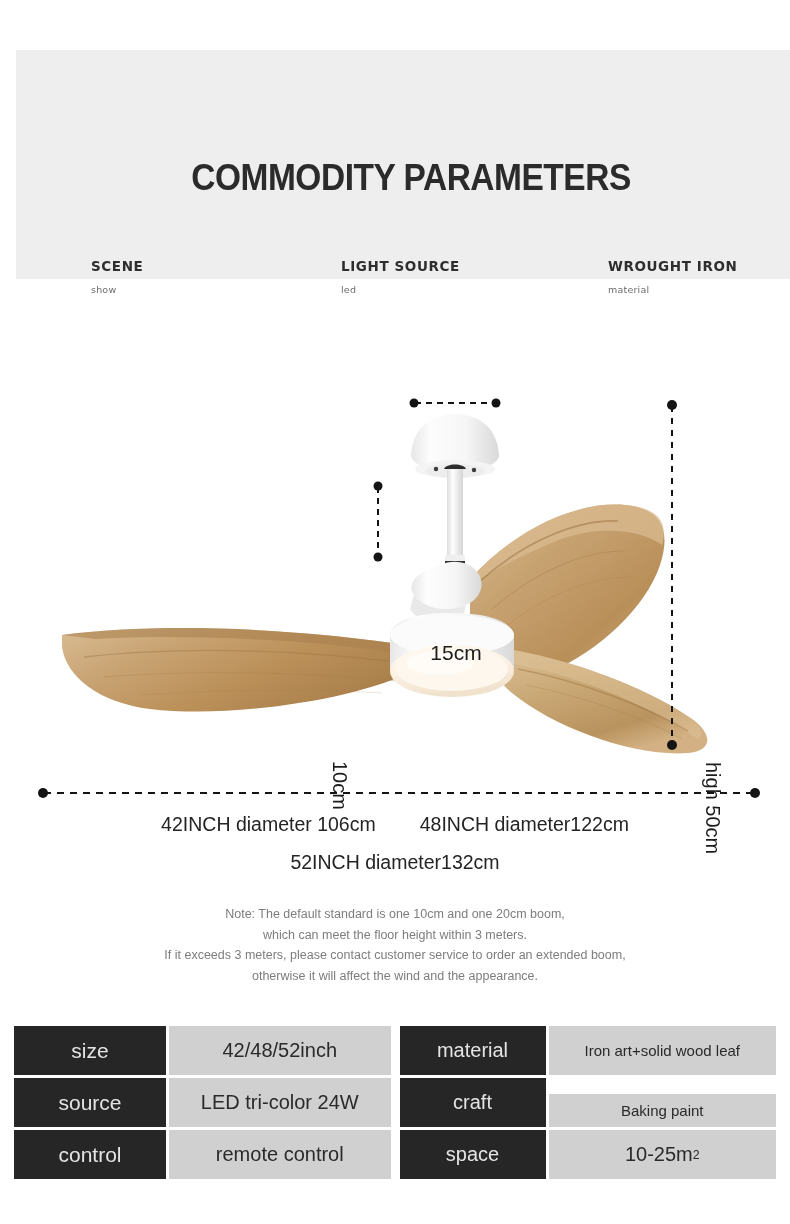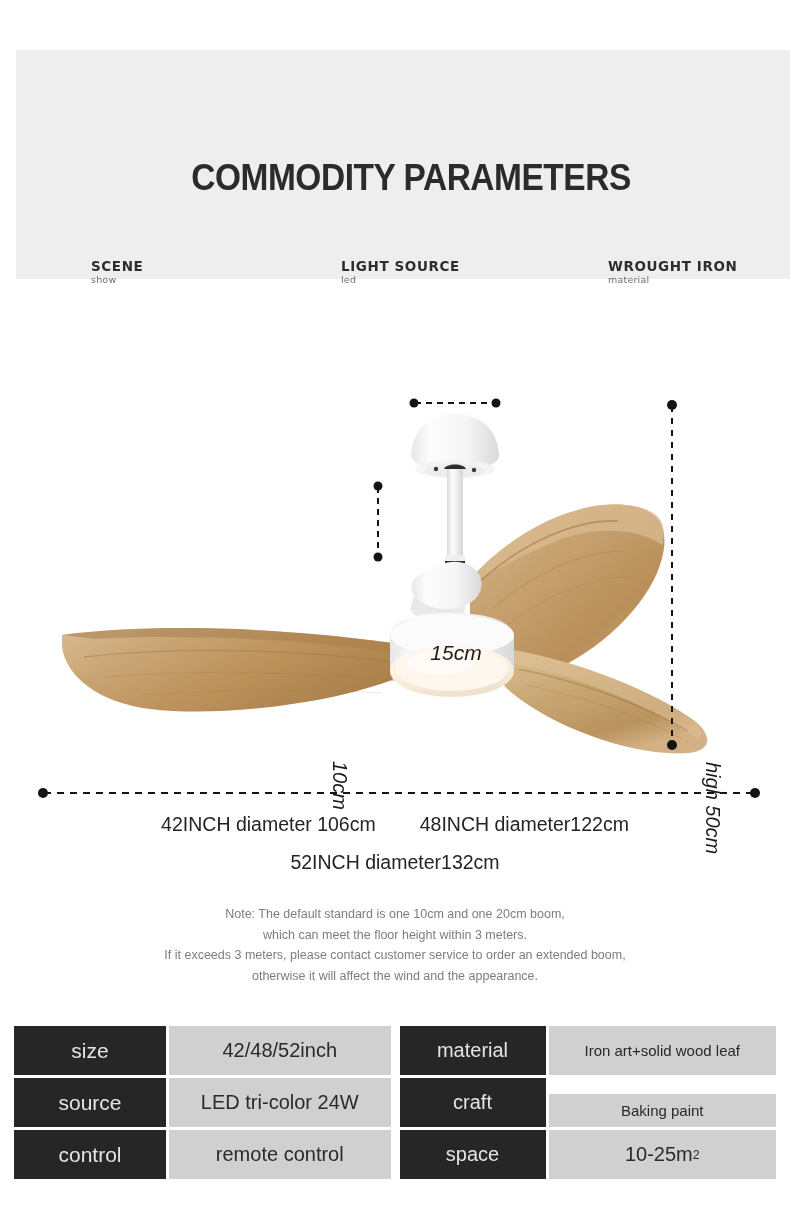--- a/index.html
+++ b/index.html
@@ -46,35 +46,35 @@
   }
   .feature-title {
     font-family: "DejaVu Sans", sans-serif;
     font-size: 13.5px;
     font-weight: bold;
     letter-spacing: 0.6px;
     color: #2e2e2e;
     white-space: nowrap;
   }
   .feature-sub {
+    margin-top: 10px;
     font-family: "DejaVu Sans", sans-serif;
     font-size: 9.5px;
     color: #6d6d6d;
     letter-spacing: 0.2px;
     white-space: nowrap;
   }
 
   
   .diagram {
     position: absolute;
     left: 0;
     top: 279px;
     width: 790px;
     height: 731px;
-    font-style: italic;
   }
   .fan-svg {
     position: absolute;
     left: 0;
     top: 0;
   }
 
   
   .dim-label {
     position: absolute;

